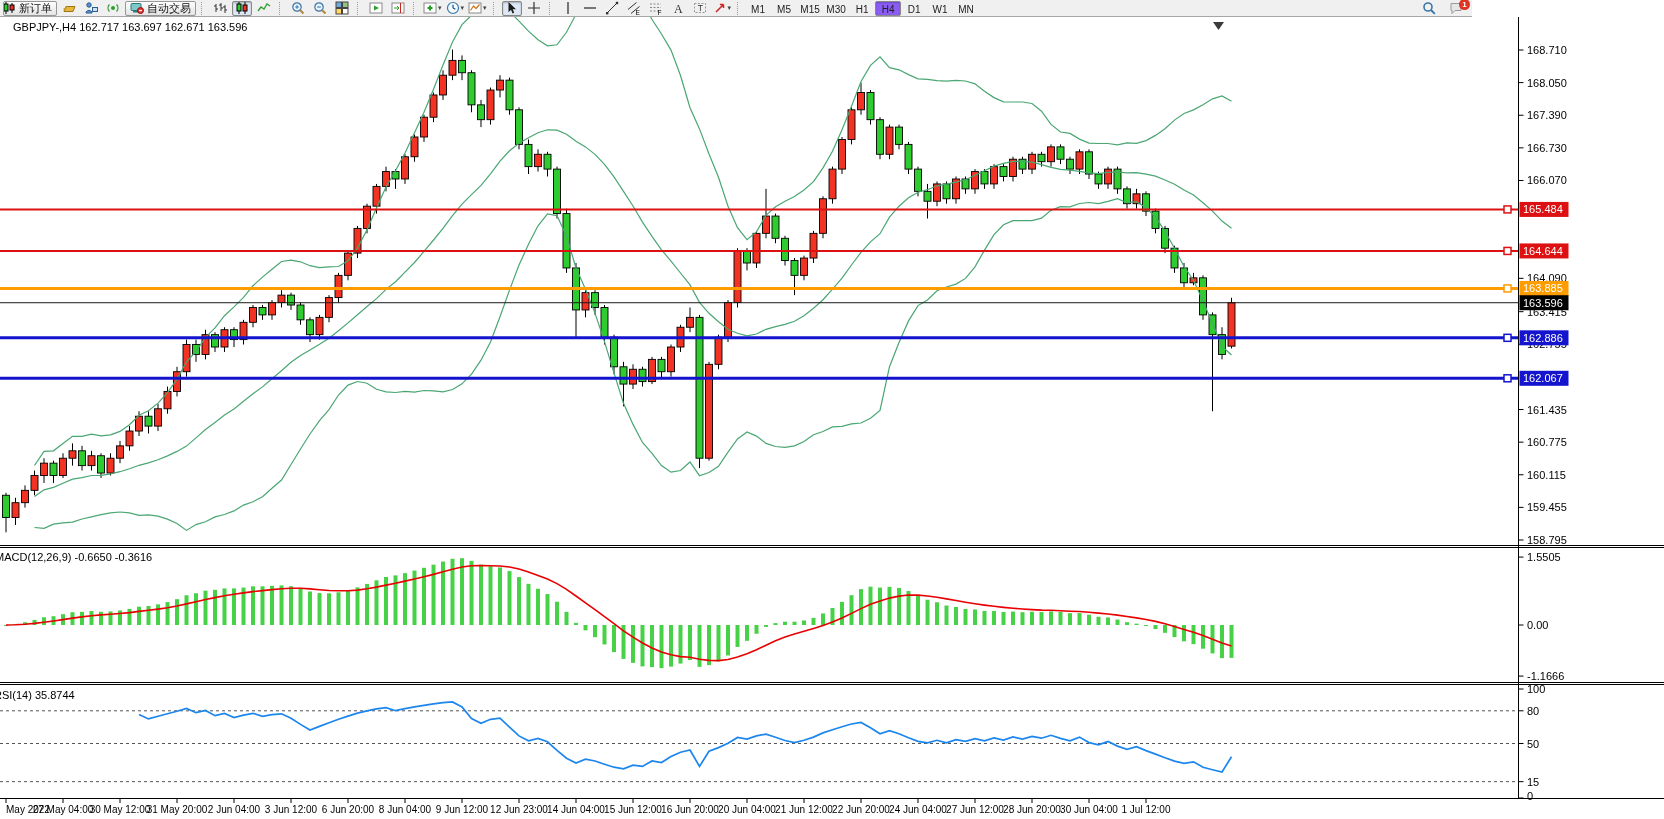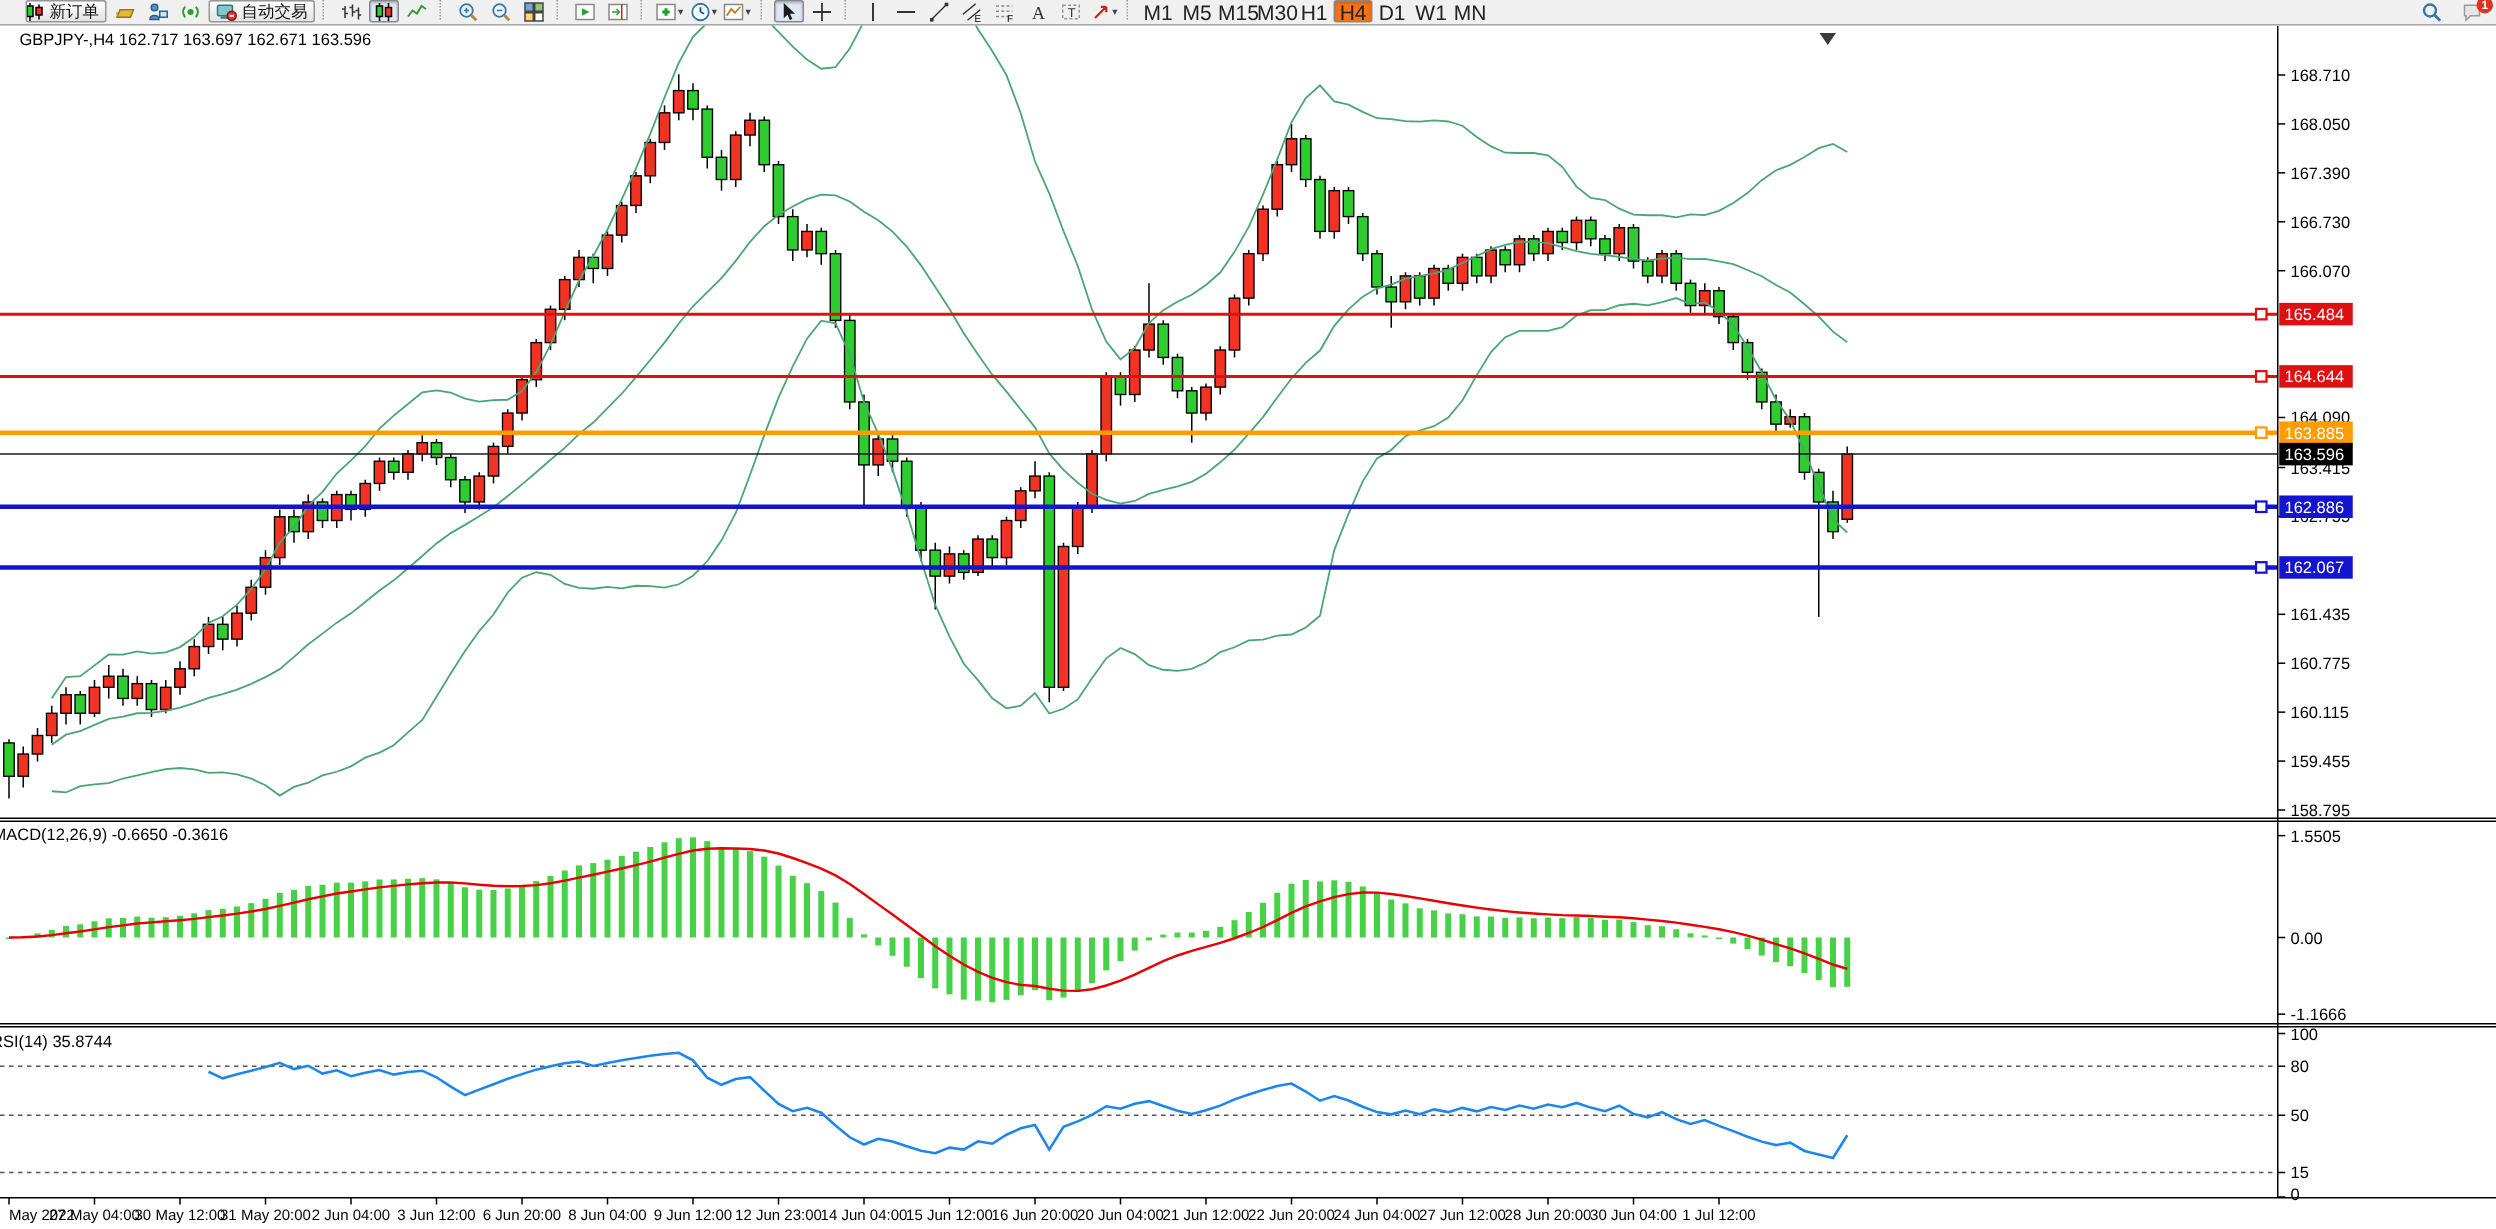--- a/index.html
+++ b/index.html
@@ -1,34 +1,34 @@
 <!DOCTYPE html>
 <html><head>
 <meta charset="utf-8">
 <style>
   html,body{margin:0;padding:0;background:#fff;width:1664px;height:819px;overflow:hidden;
     font-family:"Liberation Sans",sans-serif;}
   #stage{position:relative;width:1664px;height:819px;background:#fff;}
   #chart-svg{position:absolute;left:0;top:0;}
   
-  #toolbar{position:absolute;left:0;top:0;width:1664px;height:17px;background:#f0f0f0;
-    border-bottom:1px solid #a6a6a6;display:flex;align-items:flex-start;padding-left:16px;box-sizing:border-box;z-index:5;}
+  #toolbar{position:absolute;left:0;top:0;width:1472px;height:17px;background:#f0f0f0;
+    border-bottom:1px solid #a6a6a6;display:flex;align-items:center;padding-left:2px;box-sizing:border-box;z-index:5;}
   .tbtn{height:15px;min-width:20px;display:flex;align-items:center;justify-content:center;
     margin:0 1px;border:1px solid transparent;border-radius:2px;box-sizing:border-box;cursor:default;}
   .tbtn svg{display:block;}
   .tbtn.active{border:1px solid #888;background:#dfe9f5;box-shadow:inset 0 1px 2px rgba(0,0,0,.25);}
   .tbtn.labeled{padding:0 4px;border:1px solid #979797;background:linear-gradient(#fefefe,#e4e4e4);}
   .tbtn.labeled .lbl{font-size:11px;color:#111;margin-left:3px;white-space:nowrap;}
   .tbtn.clip{overflow:hidden;}
   .tbtn.clip svg{margin-left:-6px;}
   .dd{font-size:7px;color:#444;margin-left:1px;}
   .sep{width:4px;height:13px;border-left:1px dotted #9a9a9a;margin:0 3px 0 4px;}
-  .tf{font-size:14px;color:#222;width:26px;height:15px;line-height:15px;text-align:center;
+  .tf{font-size:10px;color:#222;width:26px;height:15px;line-height:15px;text-align:center;
     margin:0;border:1px solid transparent;border-radius:2px;box-sizing:border-box;}
-  .tf.active{border:1px solid #8a8a8a;background:#f97316;box-shadow:inset 0 1px 2px rgba(0,0,0,.2);}
+  .tf.active{border:1px solid #8a8a8a;background:#8b5cf6;box-shadow:inset 0 1px 2px rgba(0,0,0,.2);}
   .spacer{flex:1;}
   .chatwrap{position:relative;margin-right:6px;}
   .badge{position:absolute;top:-3px;right:-5px;background:#e03222;color:#fff;border-radius:50%;
     width:11px;height:11px;font-size:8px;line-height:11px;text-align:center;font-weight:bold;}
   
   .flabel{position:absolute;font-size:11px;color:#000;white-space:nowrap;z-index:3;text-align:center;}
   #chart-title{left:13px;top:21px;}
   #macd-label{left:-5px;top:551px;}
   #rsi-label{left:-6px;top:689px;}
 </style>

